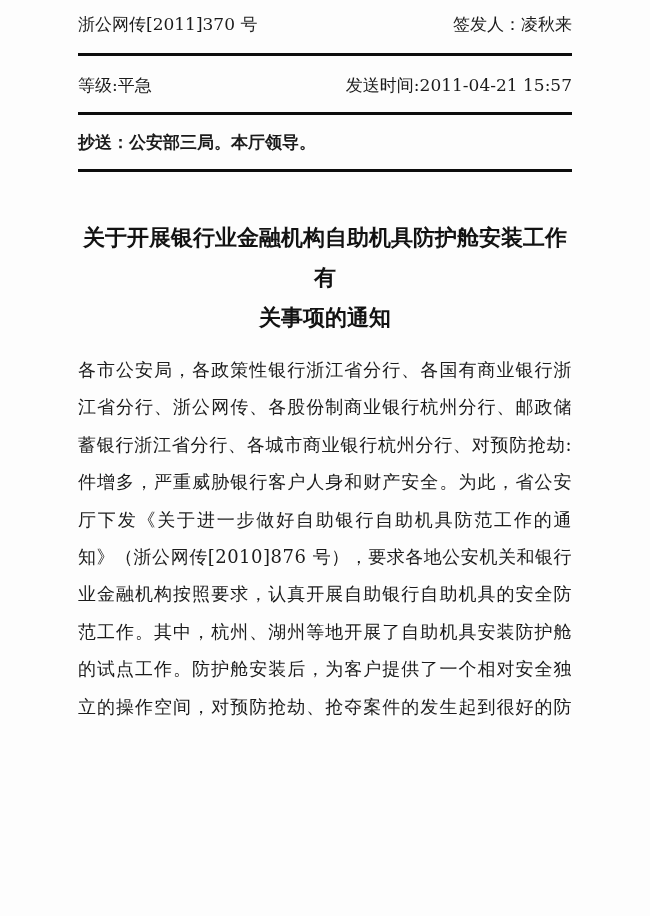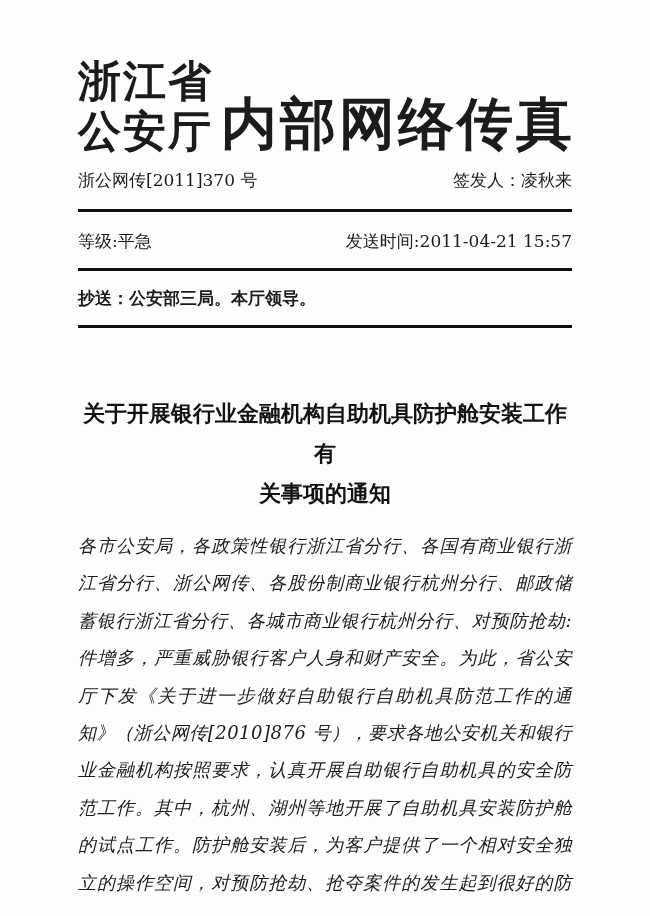--- a/index.html
+++ b/index.html
@@ -56,56 +56,49 @@
   .row-cc      { margin-top: 15px; font-weight: bold; }
   .rule {
     height: 0;
     border-top: 3px solid #0d0d0d;
     margin-top: 15px;
   }
   .rule-1 { margin-top: 17px; }
 
   
   .notice-title {
-    margin-top: 66px;
+    margin-top: 46px;
     text-align: center;
     font-family: "DejaVu Sans", "Liberation Sans", sans-serif;
     font-weight: bold;
     font-size: 22px;
     line-height: 40px;
     color: #121212;
   }
 
   
-  .para { margin-top: 13px; font-style: italic; }
+  .para { margin-top: 13px; }
   .para.body-para { margin-top: 0; }
   .text-line {
     font-size: 18px;
     line-height: 37.4px;
     height: 37.4px;
     text-align: justify;
     text-align-last: justify;
     white-space: pre-wrap;
     letter-spacing: 0.5px;
     color: #1b1b1b;
   }
 </style>
 </head>
 <body>
 
 <div class="page">
   <div class="content">
 
-    <div class="fax-header">
-      <div class="agency">
-        <div>浙江省</div>
-        <div>公安厅</div>
-      </div>
-      <div class="fax-type">内部网络传真</div>
-    </div>
 
     <div class="meta-row row-docnum">
       <span>浙公网传[2011]370 号</span>
       <span>
         <span>签发人：</span><span>凌秋来</span>
       </span>
     </div>
     <div class="rule rule-1"></div>
 
     <div class="meta-row row-level">

